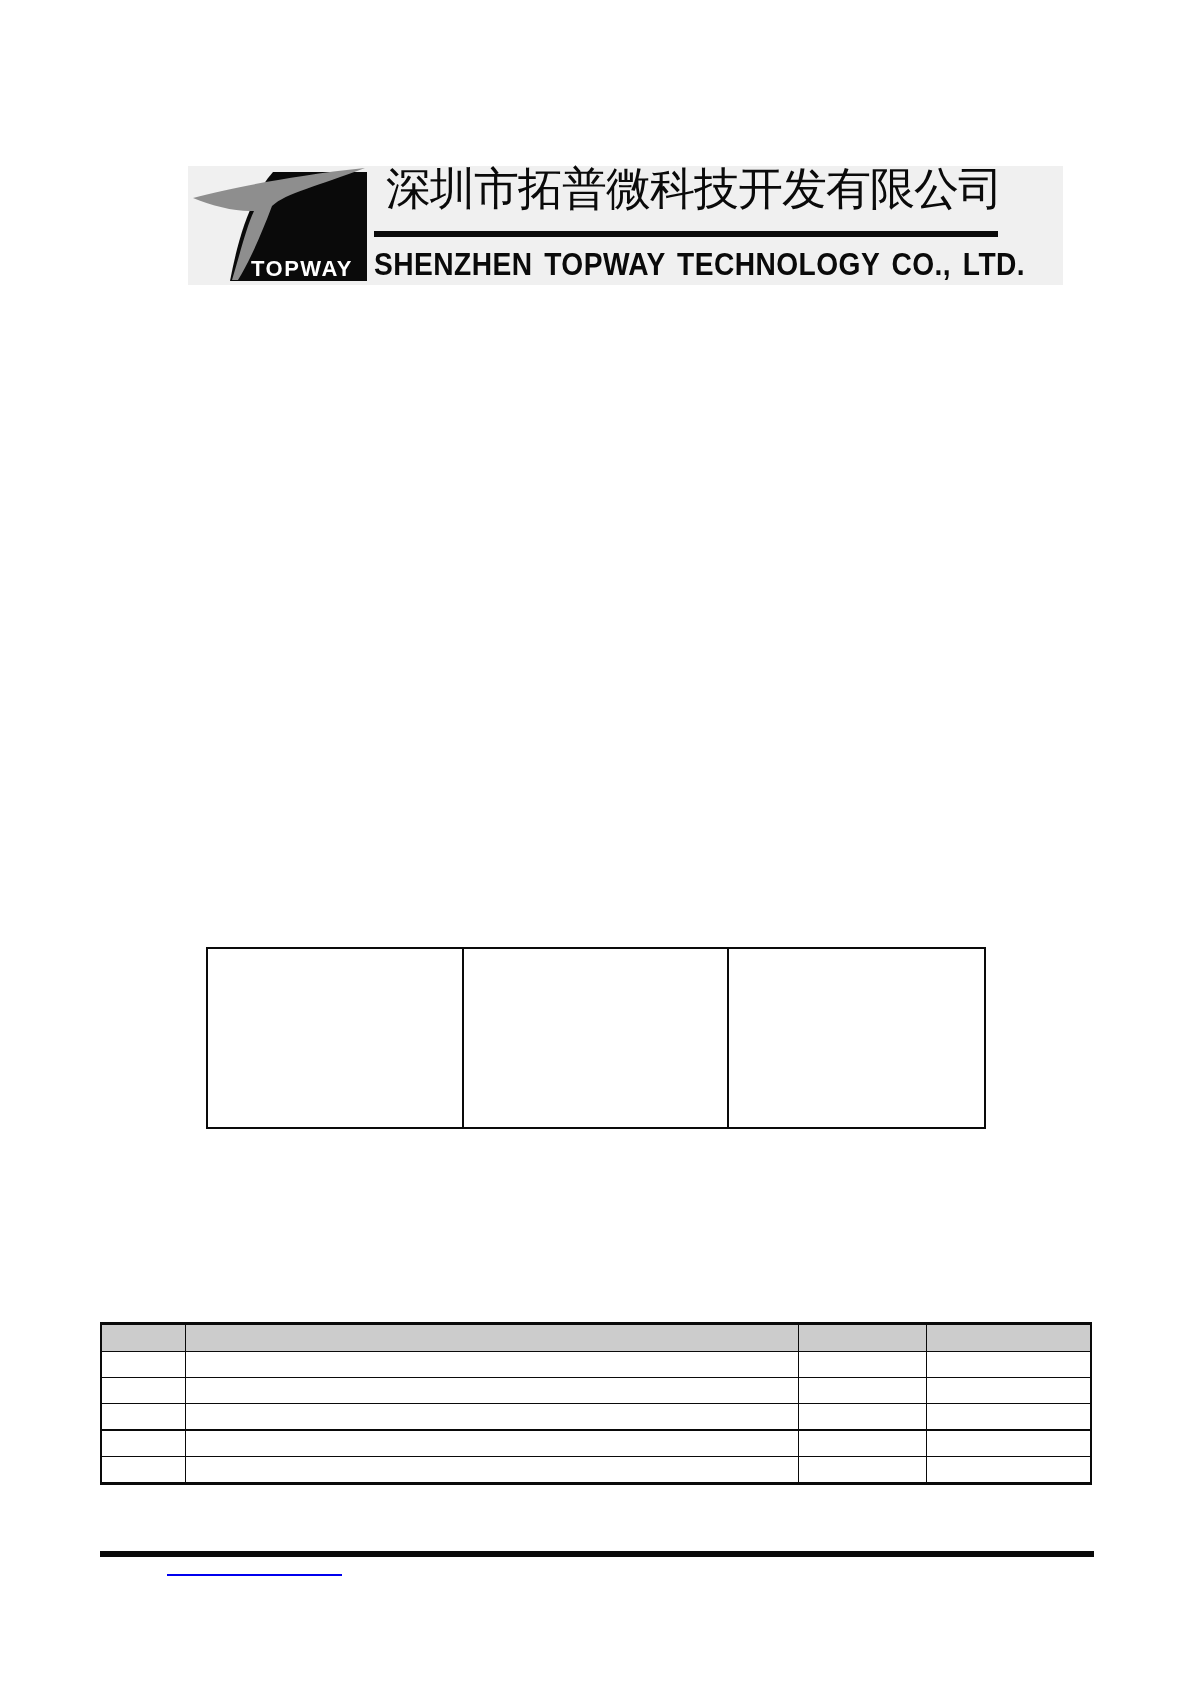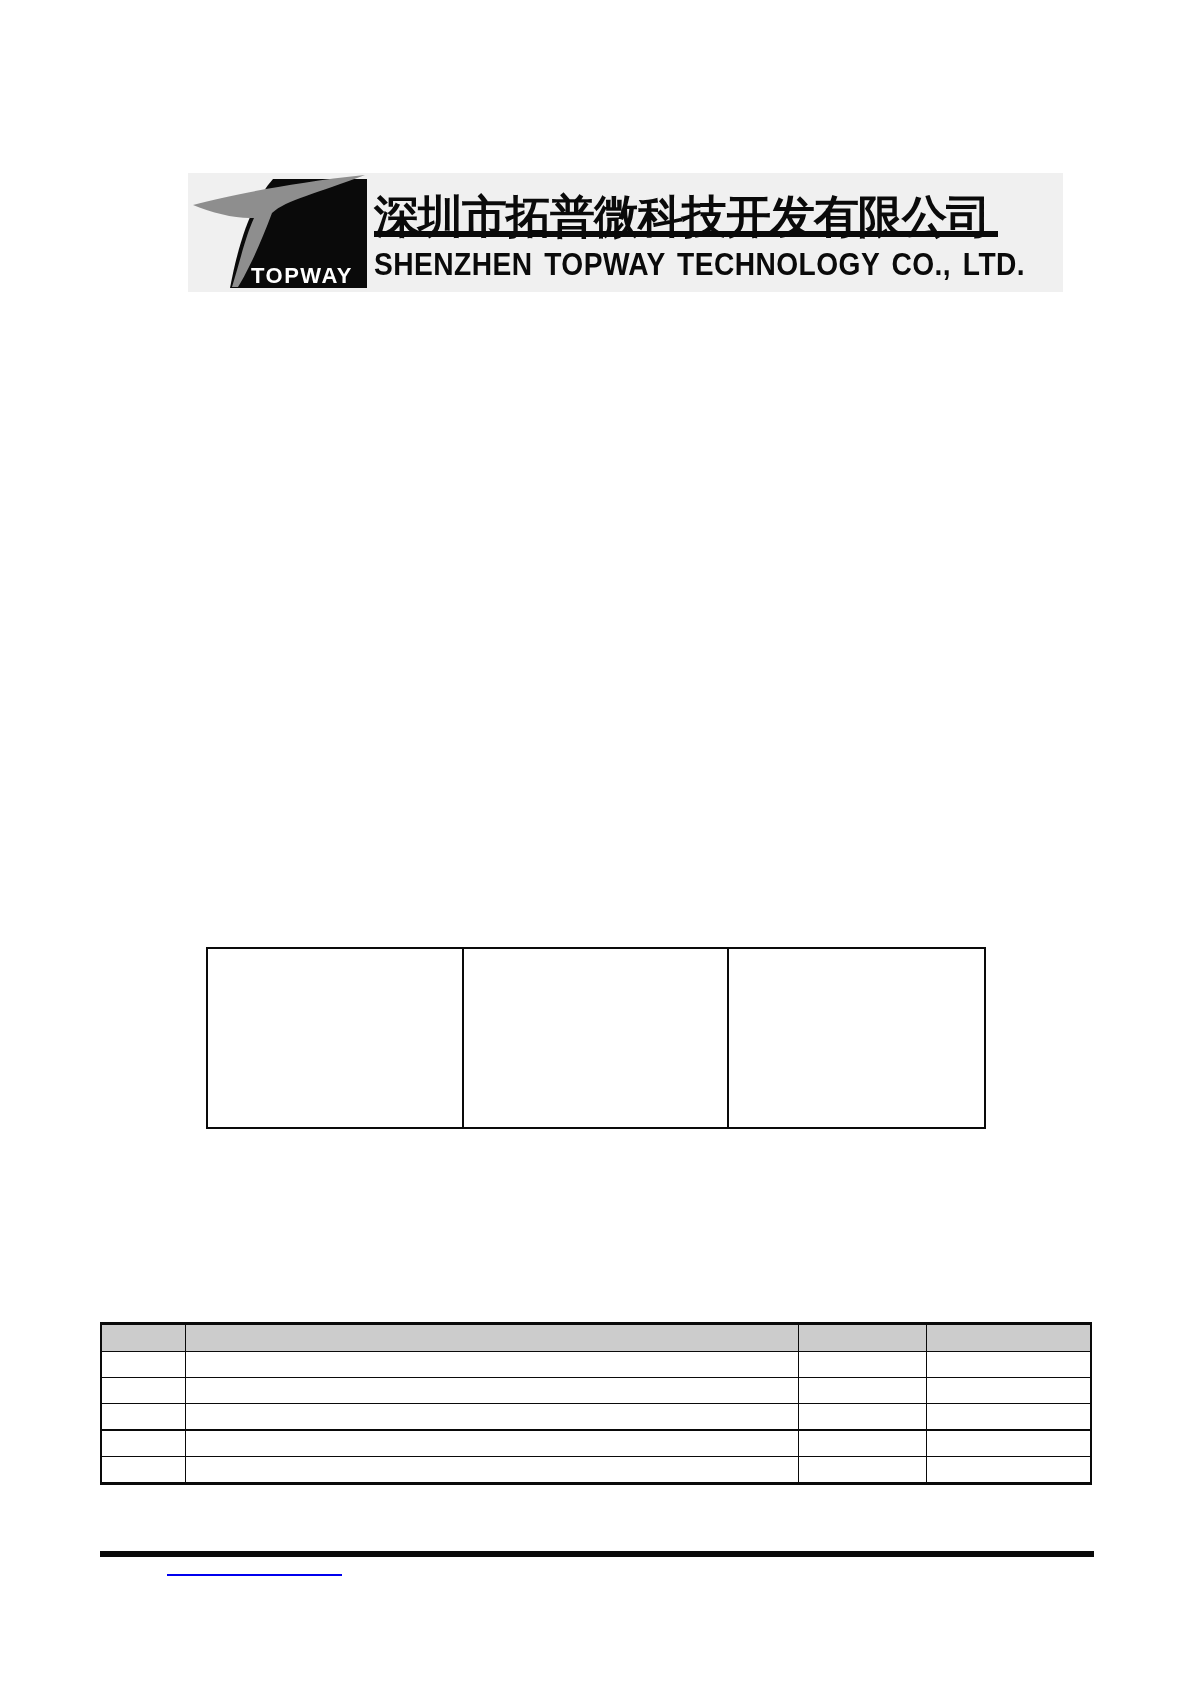--- a/index.html
+++ b/index.html
@@ -7,29 +7,29 @@
     width: 1192px; height: 1685px;
     background: #ffffff;
     position: relative;
     font-family: "Liberation Sans", "DejaVu Sans", sans-serif;
     color: #0a0a0a;
   }
   .page { position: absolute; left: 0; top: 0; width: 1192px; height: 1685px; overflow: hidden; }
 
   
   .banner {
-    position: absolute; left: 188px; top: 173px;
+    position: absolute; left: 188px; top: 166px;
     width: 875px; height: 119px;
     background: #f0f0f0;
   }
   .logo-svg { position: absolute; left: 0; top: 0; }
   .company-zh {
-    position: absolute; left: 374px; top: 162px;
-    font-size: 45px; font-weight: bold; letter-spacing: -1px;
-    line-height: 1.18; white-space: nowrap; margin-top: 28px;
+    position: absolute; left: 386px; top: 162px;
+    font-size: 45px; font-weight: normal; letter-spacing: -1px;
+    line-height: 1.18; white-space: nowrap;
   }
   .zh-underline {
     position: absolute; left: 374px; top: 231px;
     width: 624px; height: 6px; background: #0a0a0a;
   }
   .company-en {
     position: absolute; left: 374px; top: 246px;
     font-size: 32px; font-weight: bold;
     transform: scaleX(0.88); transform-origin: left top;
     word-spacing: 4px; letter-spacing: 0.5px; white-space: nowrap;

